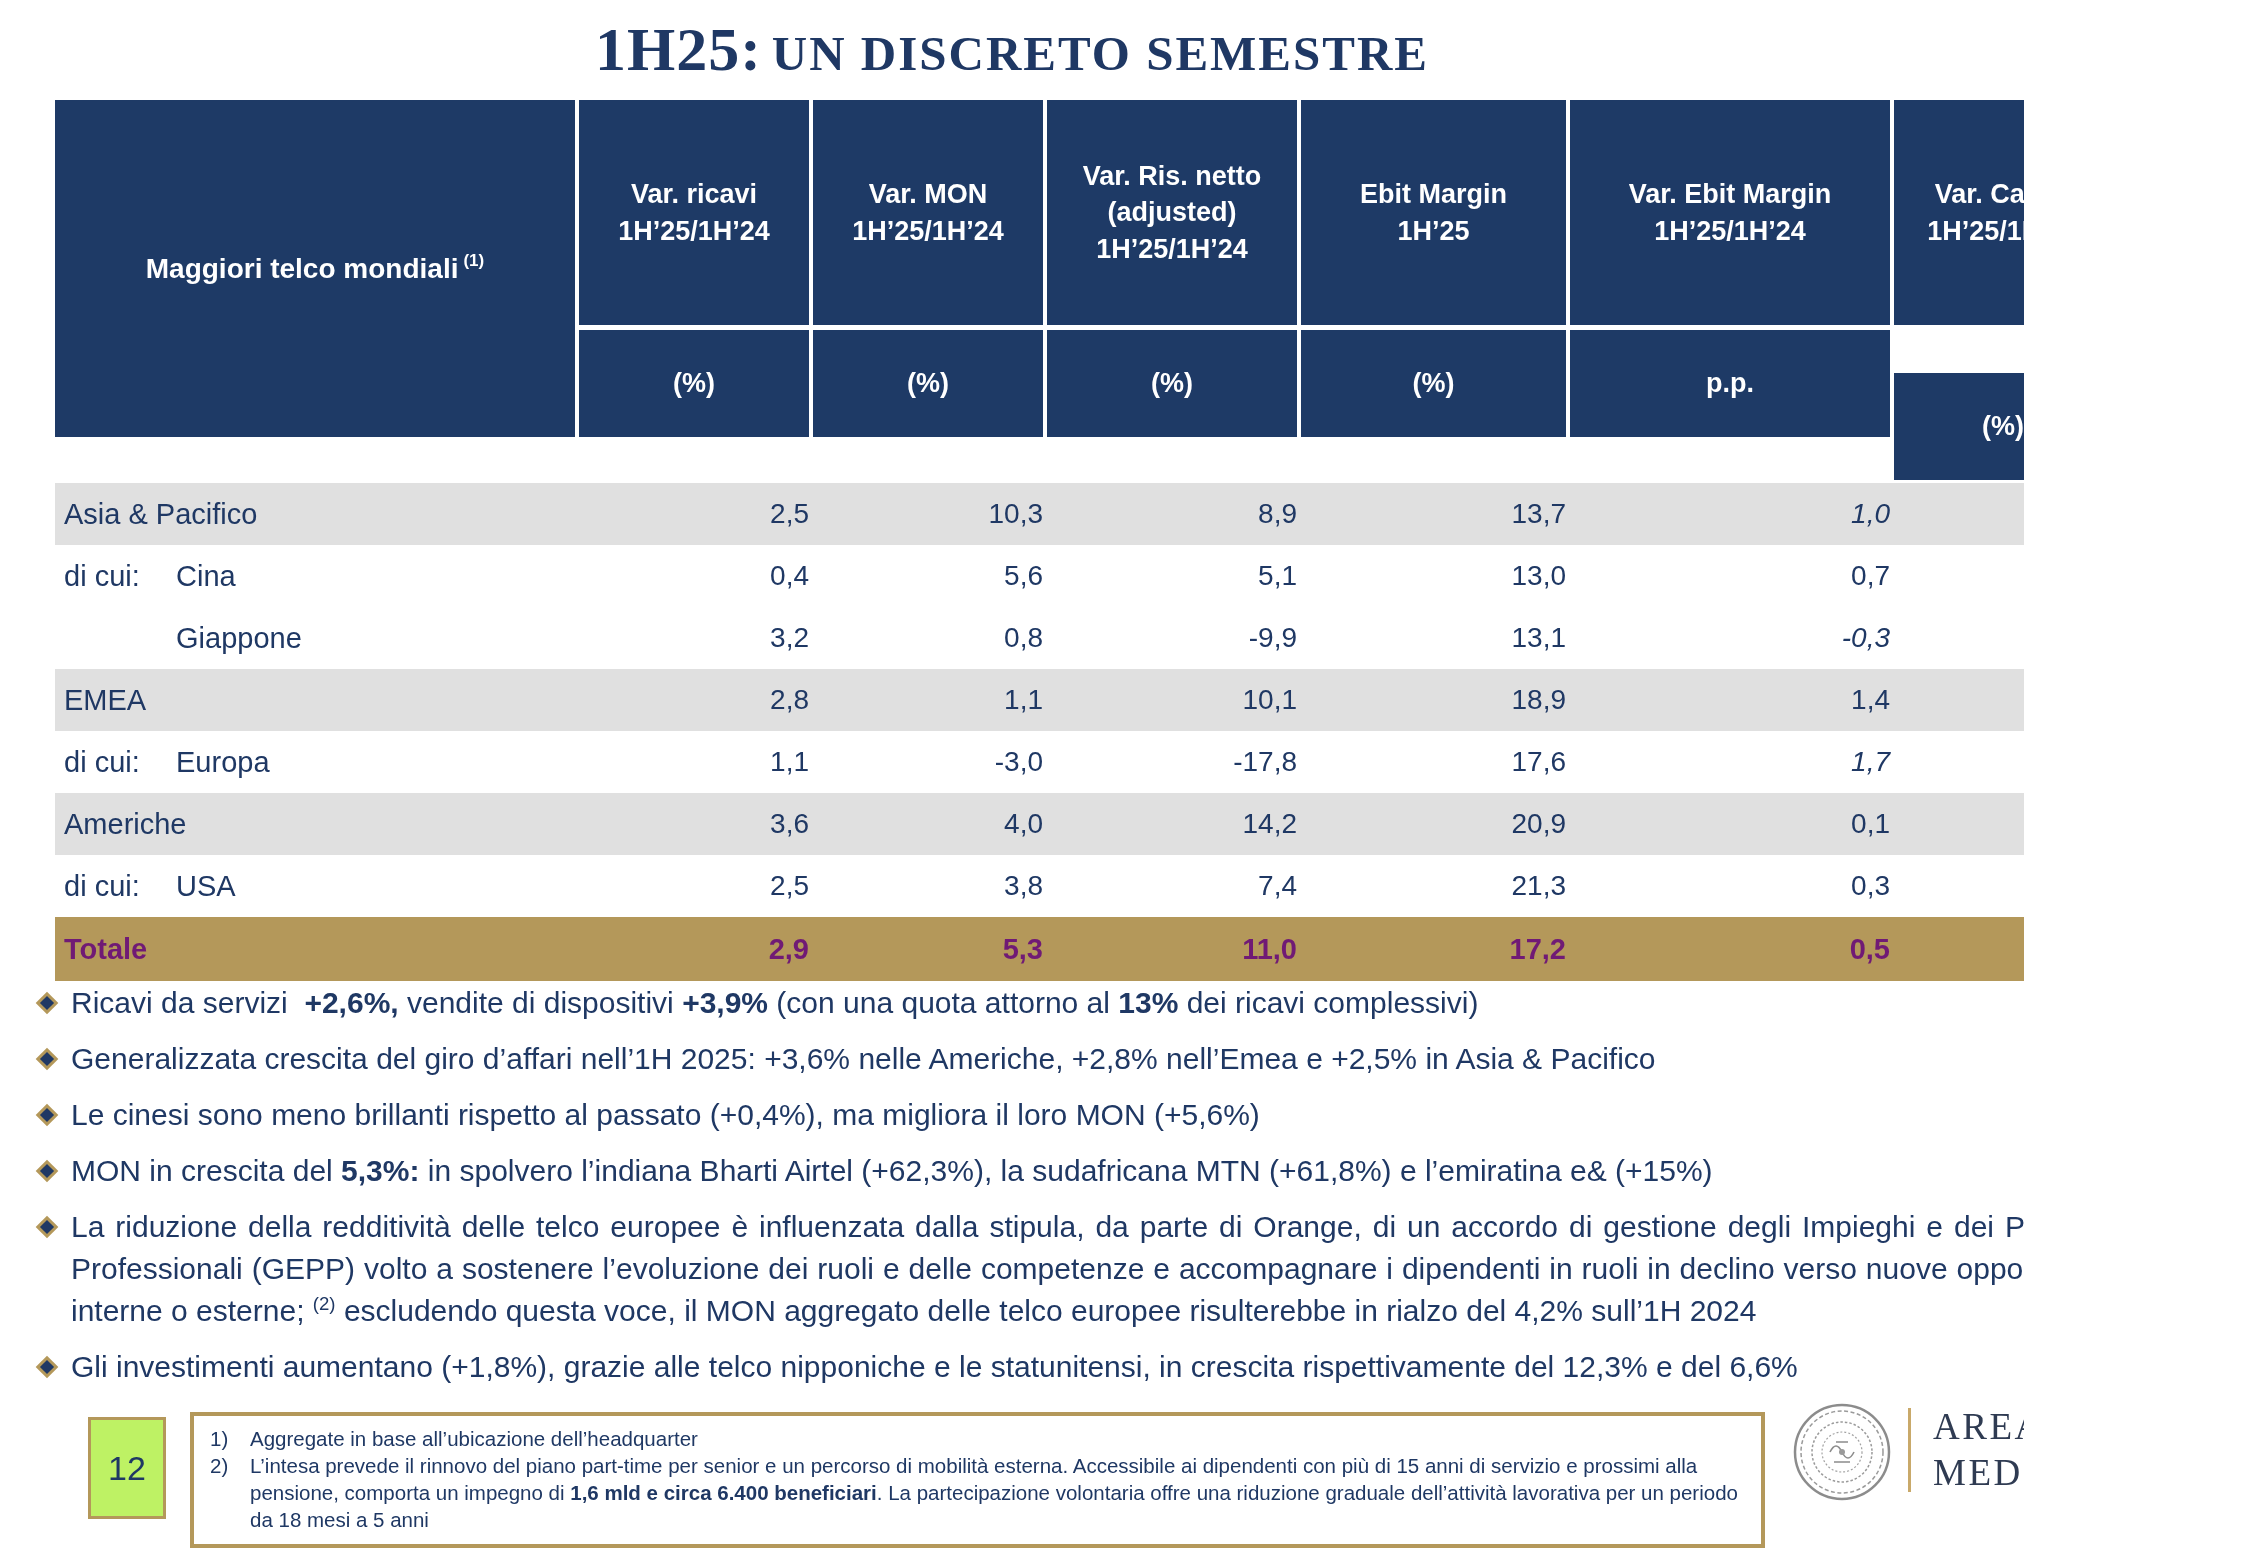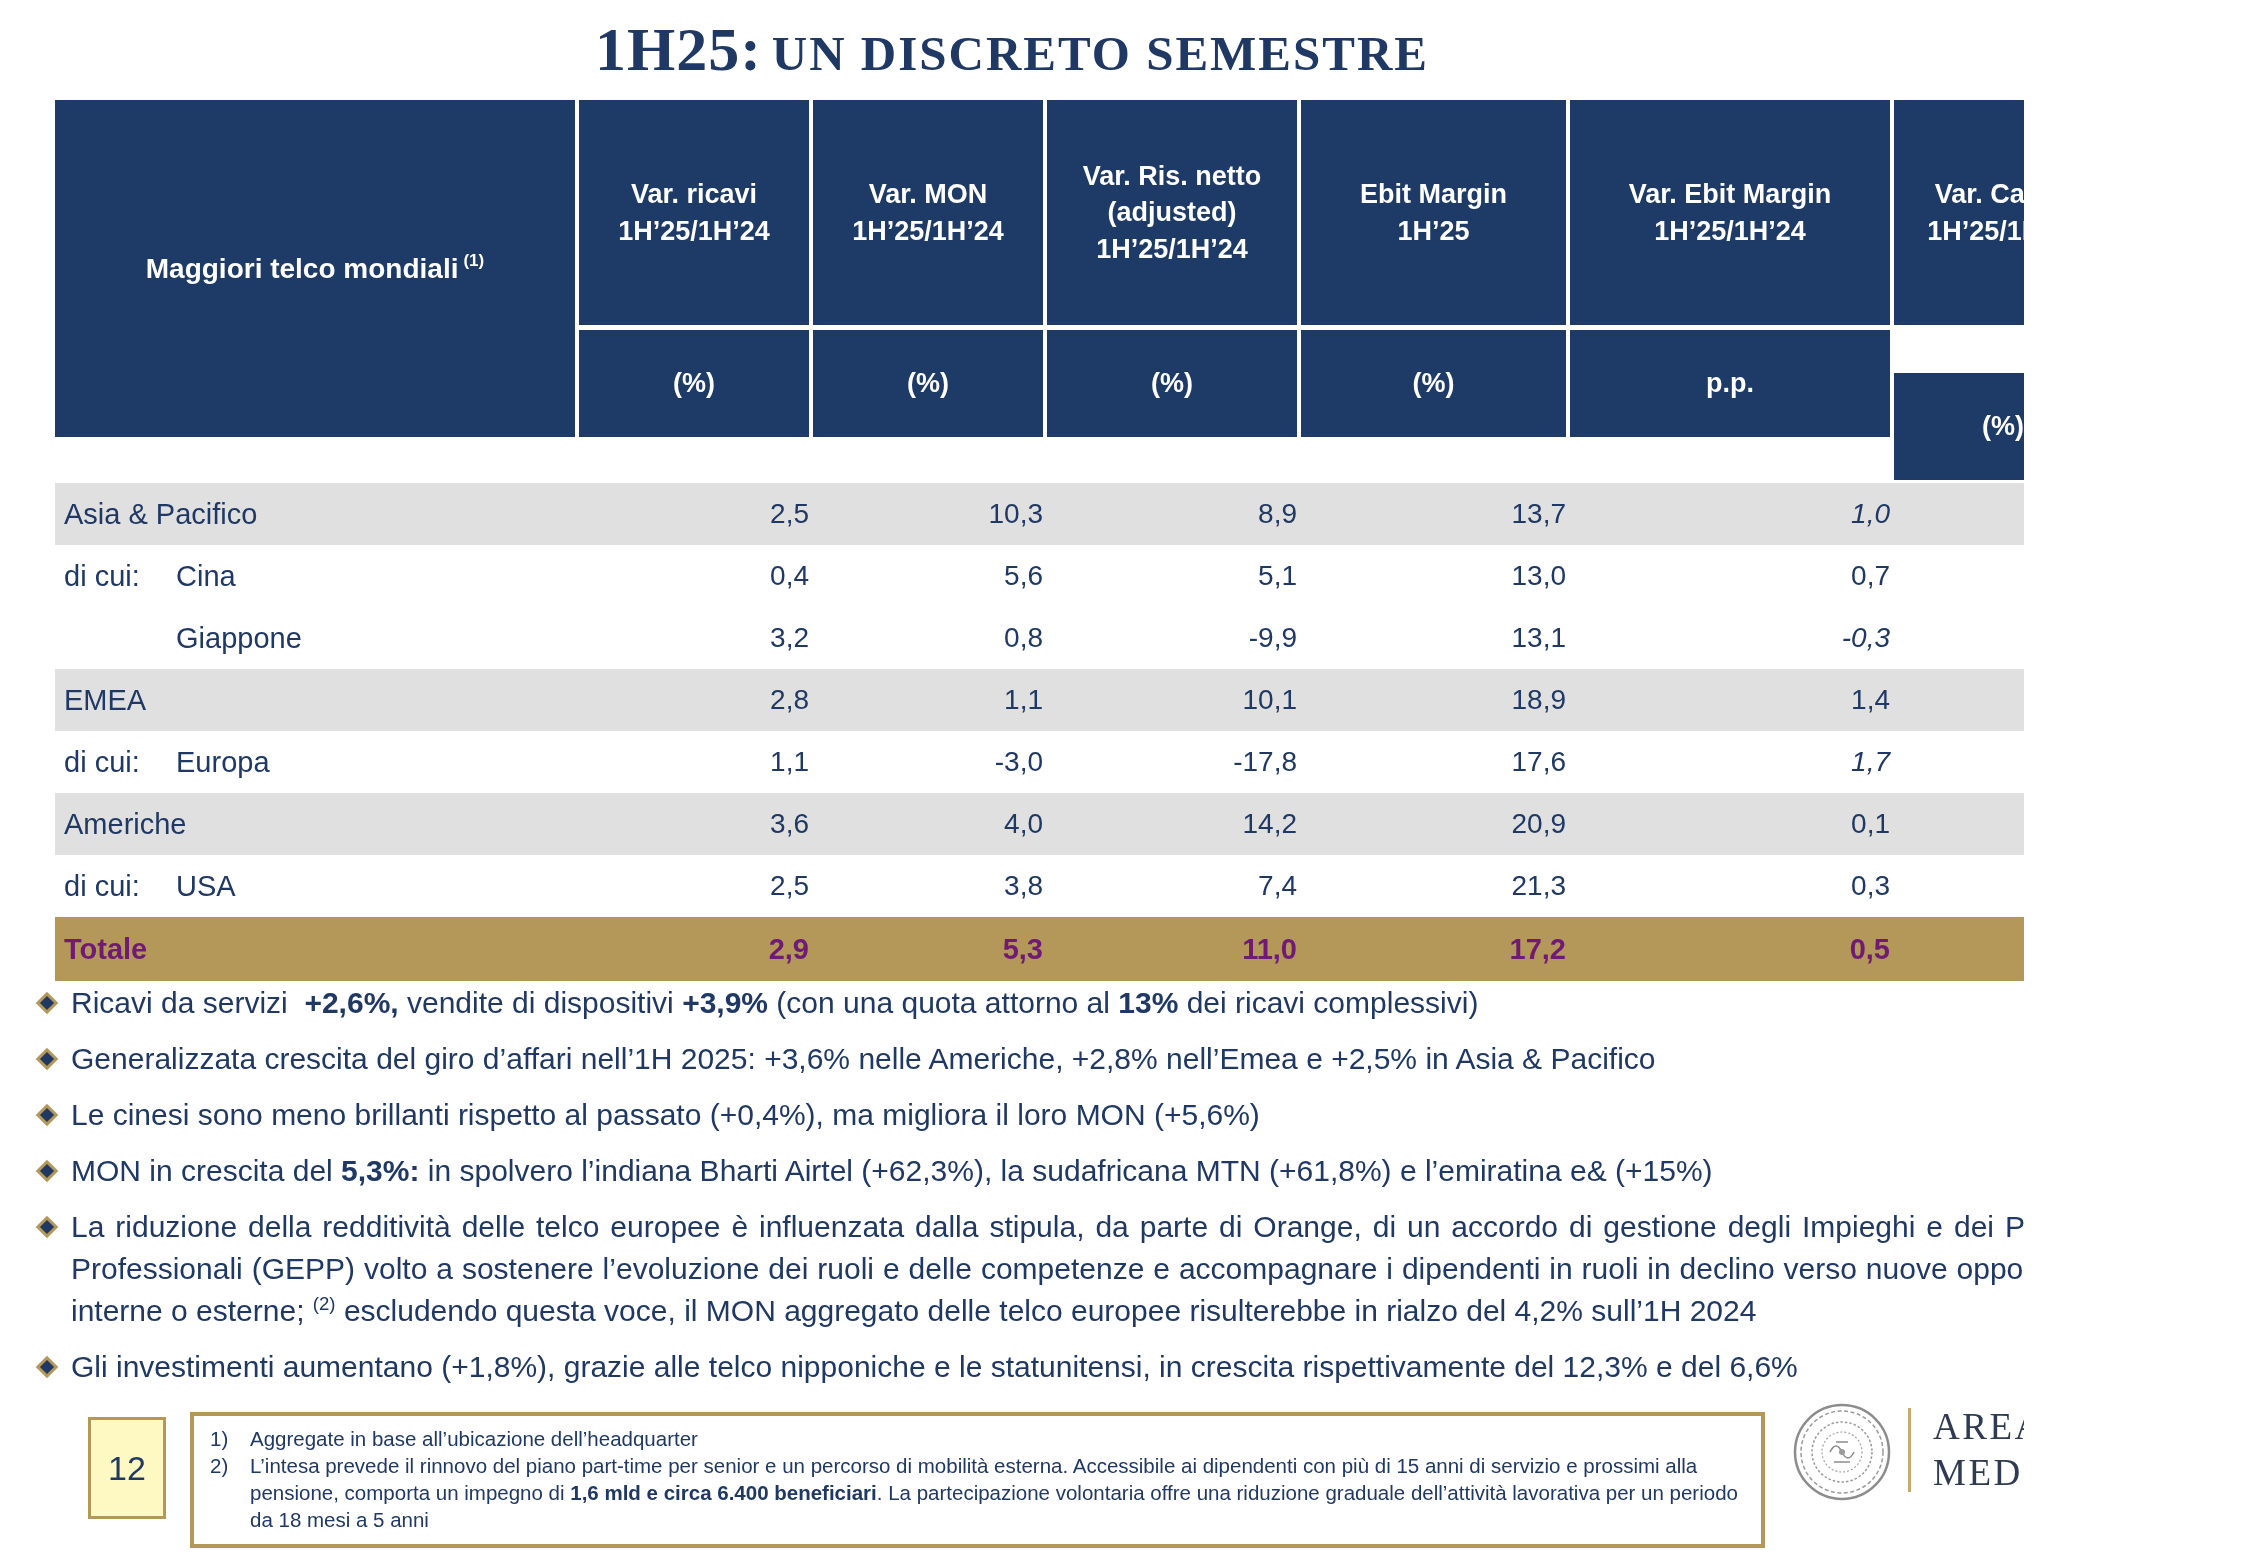--- a/index.html
+++ b/index.html
@@ -43,21 +43,21 @@
            margin:13px 16px 0 6px;position:relative;}
   .diamond::after{content:"";position:absolute;left:3px;top:3px;right:3px;bottom:3px;background:#1F3864;}
   .bullet-text{margin:0;}
   .bullet-text.justify{text-align:justify;}
   .bullet-text b{font-weight:bold;}
   .seg-sup{font-size:0.62em;vertical-align:super;line-height:0;}
 
   
   .pagebox{position:absolute;left:88px;top:1417px;width:72px;height:96px;
            border:3px solid #B4985A;display:flex;align-items:center;justify-content:center;
-           color:#1F3864;font-size:34px;background:#fef9c3;}
+           color:#1F3864;font-size:34px;background:#bef264;}
   .fnbox{position:absolute;left:190px;top:1412px;width:1575px;box-sizing:border-box;
          border:4px solid #B4985A;background:#fff;padding:9px 16px 11px 16px;
          color:#1F3864;font-size:20.5px;line-height:27px;}
   .fn-row{display:flex;}
   .fn-num{flex:none;width:40px;}
   .fn-text b{font-weight:bold;}
 
   .logo{position:absolute;left:1792px;top:1402px;display:flex;align-items:flex-start;}
   .logo-divider{width:3px;height:84px;background:#C9A96A;margin:6px 22px 0 16px;flex:none;}
   .logo-text{font-family:"Liberation Serif",serif;color:#2F3B52;font-size:37px;

